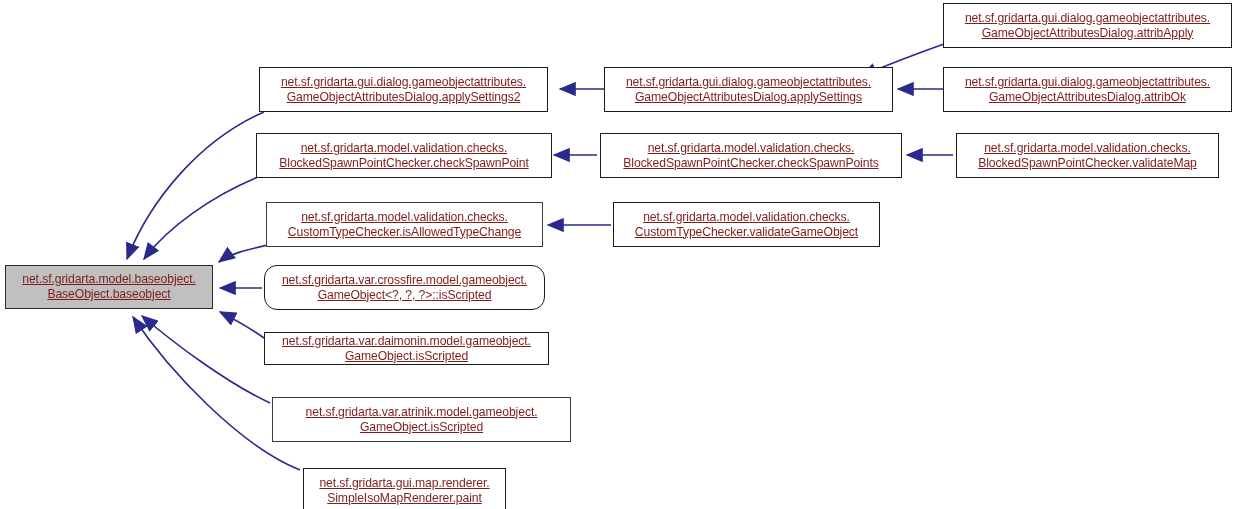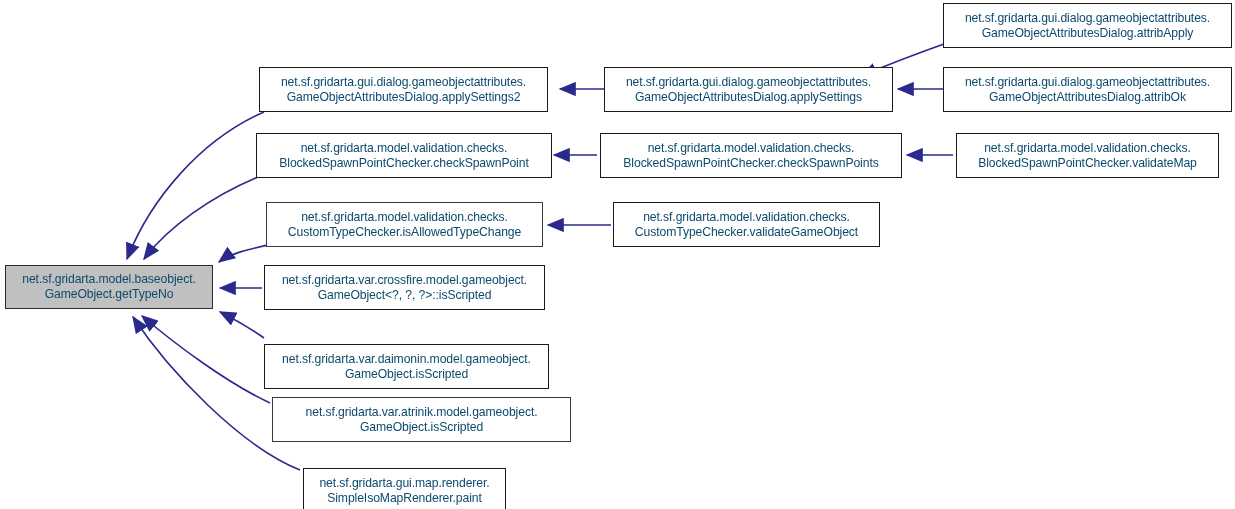--- a/index.html
+++ b/index.html
@@ -26,25 +26,26 @@
   .node {
     position: absolute;
     box-sizing: border-box;
     background: #ffffff;
     border: 1px solid #1a1a1a;
     display: flex;
     align-items: center;
     justify-content: center;
     text-align: center;
     line-height: 1.22;
-    color: #0c4a6e;
+    color: #7f1d1d;
     font-size: 12.2px;
     letter-spacing: -0.1px;
     white-space: pre-line;
     padding: 2px 20px;
+    text-decoration: underline;
   }
   .node.focus {
     background: #c0c0c0;
     border: 1px solid #2b2b2b;
   }
   .node.thick {
     border-color: #3a3a3a;
   }
   .node-label {
     display: block;
@@ -78,21 +79,21 @@
       <path d="M 943 89 L 898 89"></path>
       <path d="M 944 44 C 910 56 880 68 861 76"></path>
       <path d="M 597 155 L 554 155"></path>
       <path d="M 953 155 L 907 155"></path>
       <path d="M 611 225 L 548 225"></path>
     </g>
   </svg>
 
   <div class="node focus" style="left:5px; top:265px; width:208px; height:44px;">
     <span class="node-label">net.sf.gridarta.model.baseobject.
-GameObject.getTypeNo</span>
+BaseObject.baseobject</span>
   </div>
 
   <div class="node" style="left:259px; top:67px; width:289px; height:45px;">
     <span class="node-label">net.sf.gridarta.gui.dialog.gameobjectattributes.
 GameObjectAttributesDialog.applySettings2</span>
   </div>
 
   <div class="node" style="left:604px; top:67px; width:289px; height:45px;">
     <span class="node-label">net.sf.gridarta.gui.dialog.gameobjectattributes.
 GameObjectAttributesDialog.applySettings</span>
@@ -126,26 +127,26 @@
   <div class="node thick" style="left:266px; top:202px; width:277px; height:45px;">
     <span class="node-label">net.sf.gridarta.model.validation.checks.
 CustomTypeChecker.isAllowedTypeChange</span>
   </div>
 
   <div class="node" style="left:613px; top:202px; width:267px; height:45px;">
     <span class="node-label">net.sf.gridarta.model.validation.checks.
 CustomTypeChecker.validateGameObject</span>
   </div>
 
-  <div class="node" style="left:264px; top:265px; width:281px; height:45px;">
+  <div class="node" style="left:264px; top:265px; width:281px; height:45px;border-radius:13px;">
     <span class="node-label">net.sf.gridarta.var.crossfire.model.gameobject.
 GameObject&lt;?, ?, ?&gt;::isScripted</span>
   </div>
 
-  <div class="node" style="left:264px; top:332px; width:285px; height:45px;margin-top:12px;">
+  <div class="node" style="left:264px; top:332px; width:285px; height:33px;">
     <span class="node-label">net.sf.gridarta.var.daimonin.model.gameobject.
 GameObject.isScripted</span>
   </div>
 
   <div class="node thick" style="left:272px; top:397px; width:299px; height:45px;">
     <span class="node-label">net.sf.gridarta.var.atrinik.model.gameobject.
 GameObject.isScripted</span>
   </div>
 
   <div class="node" style="left:303px; top:468px; width:203px; height:45px;">

